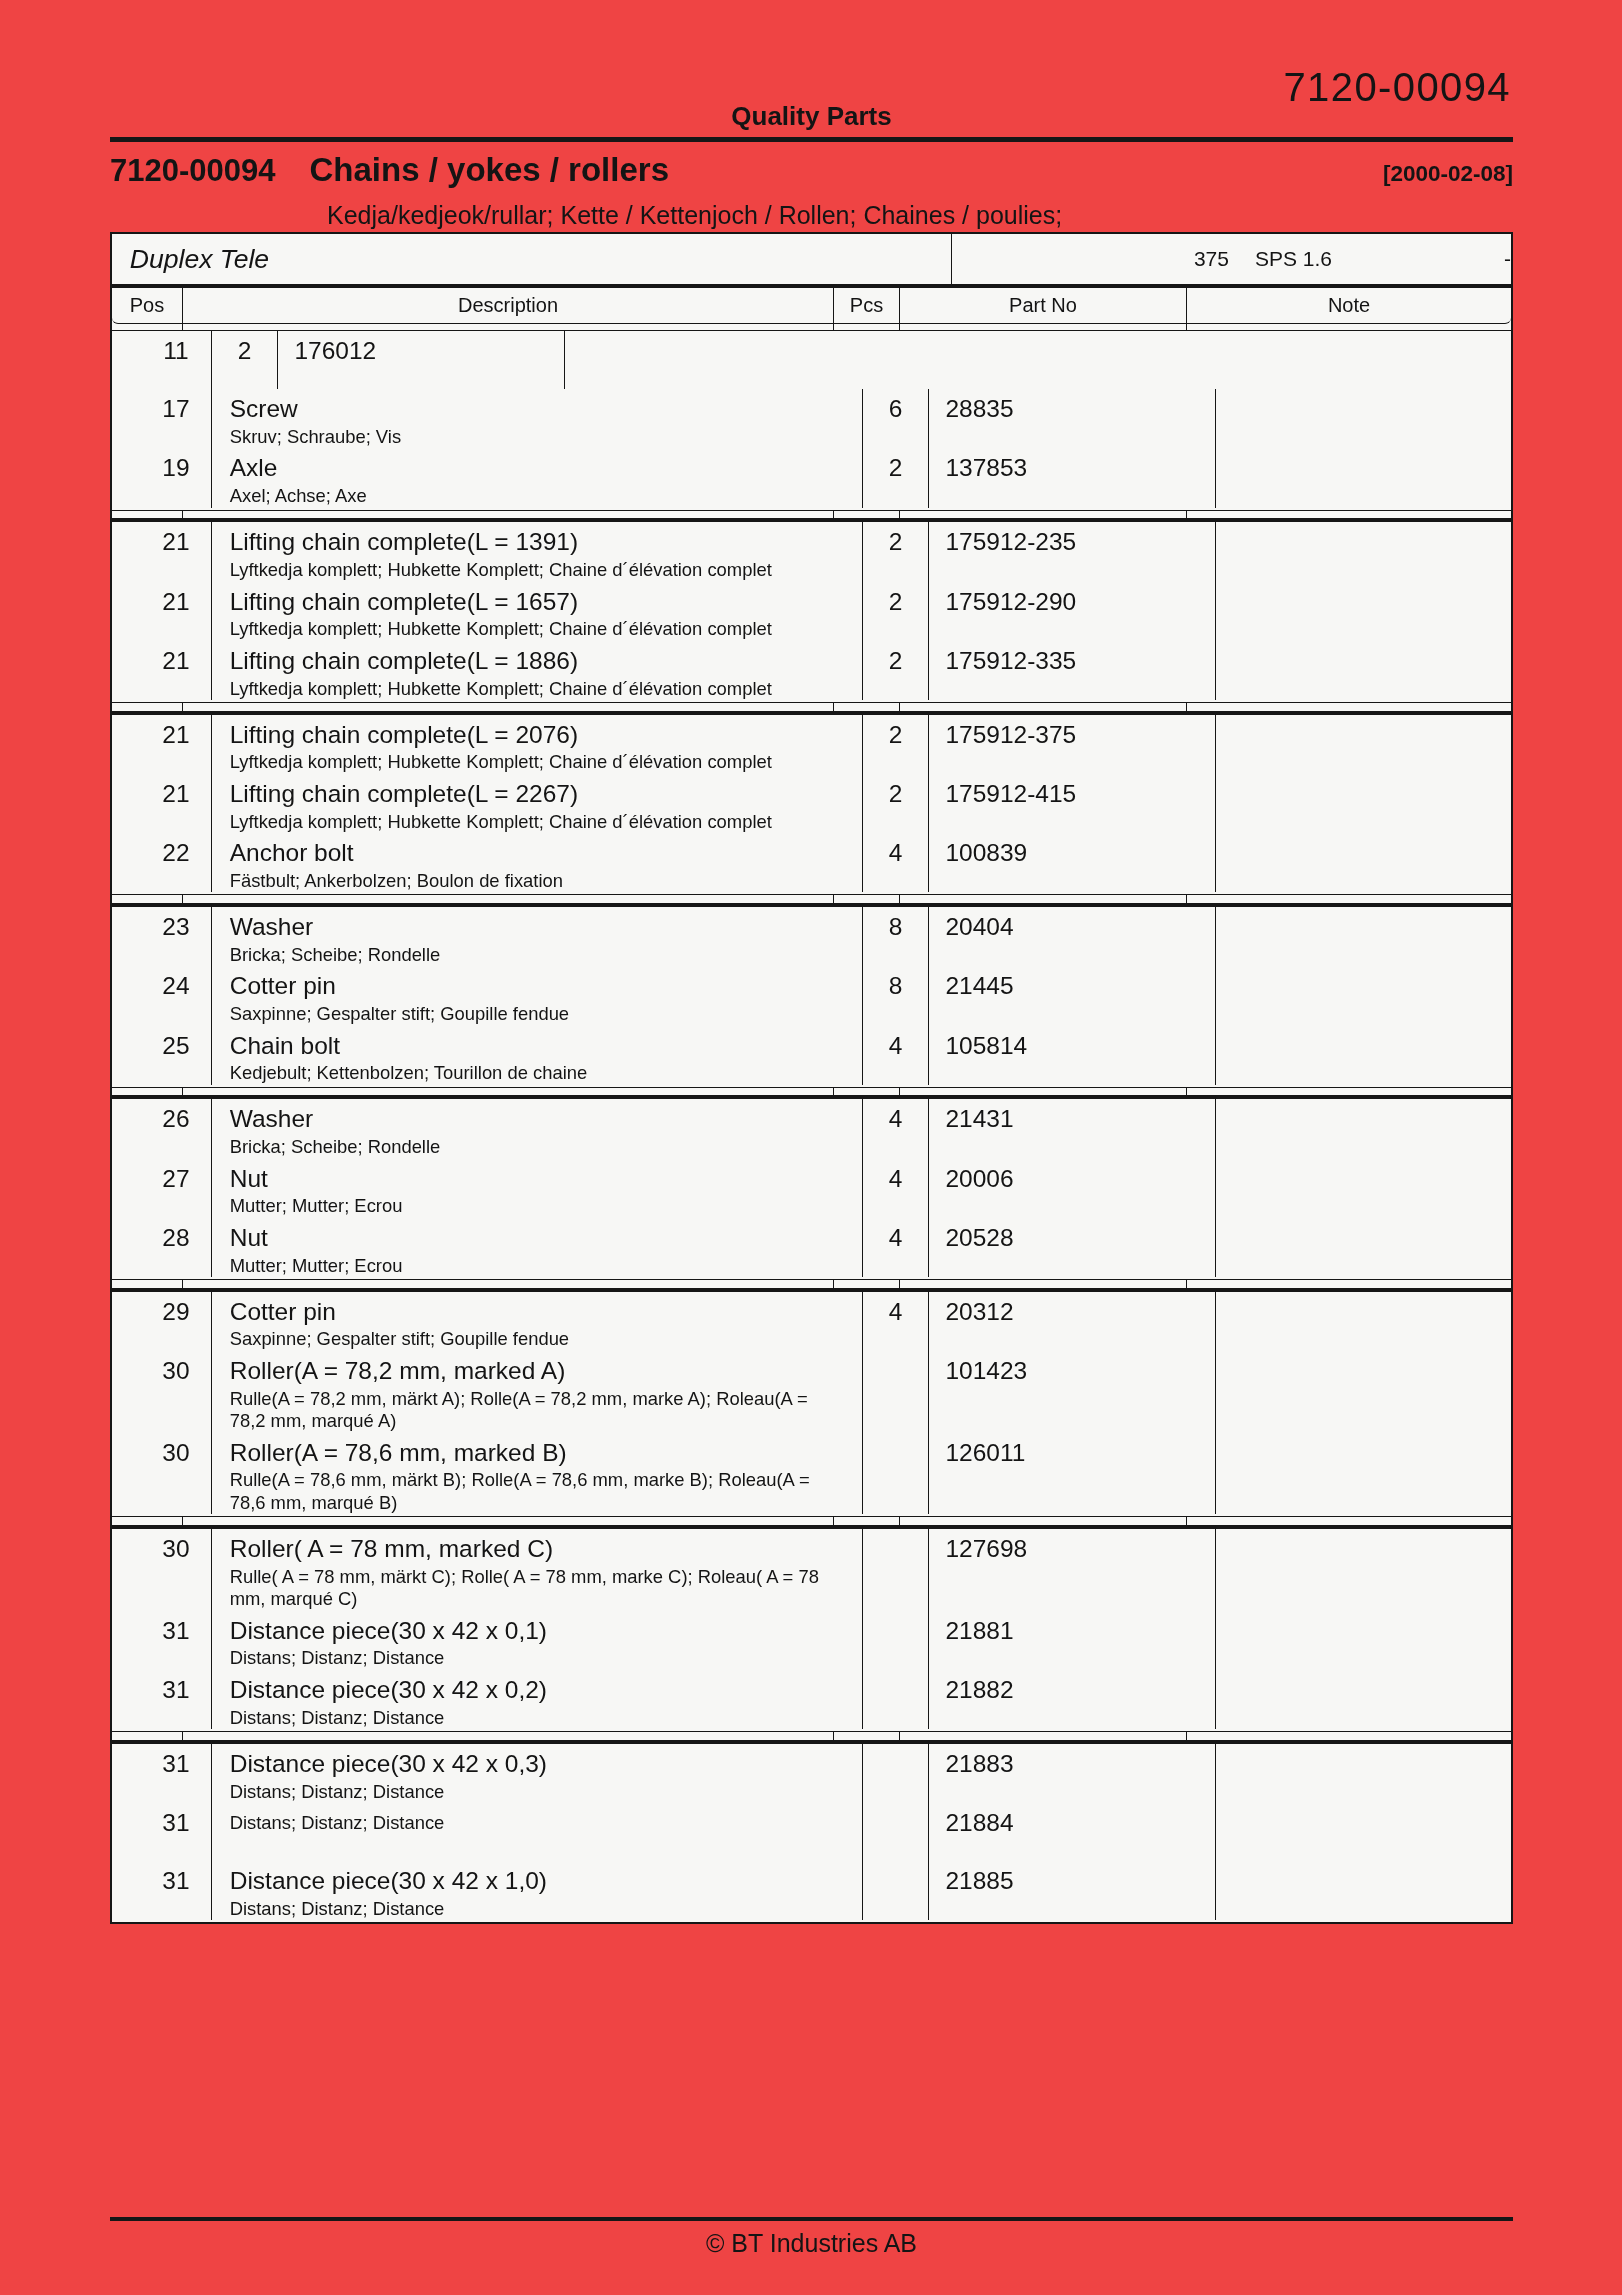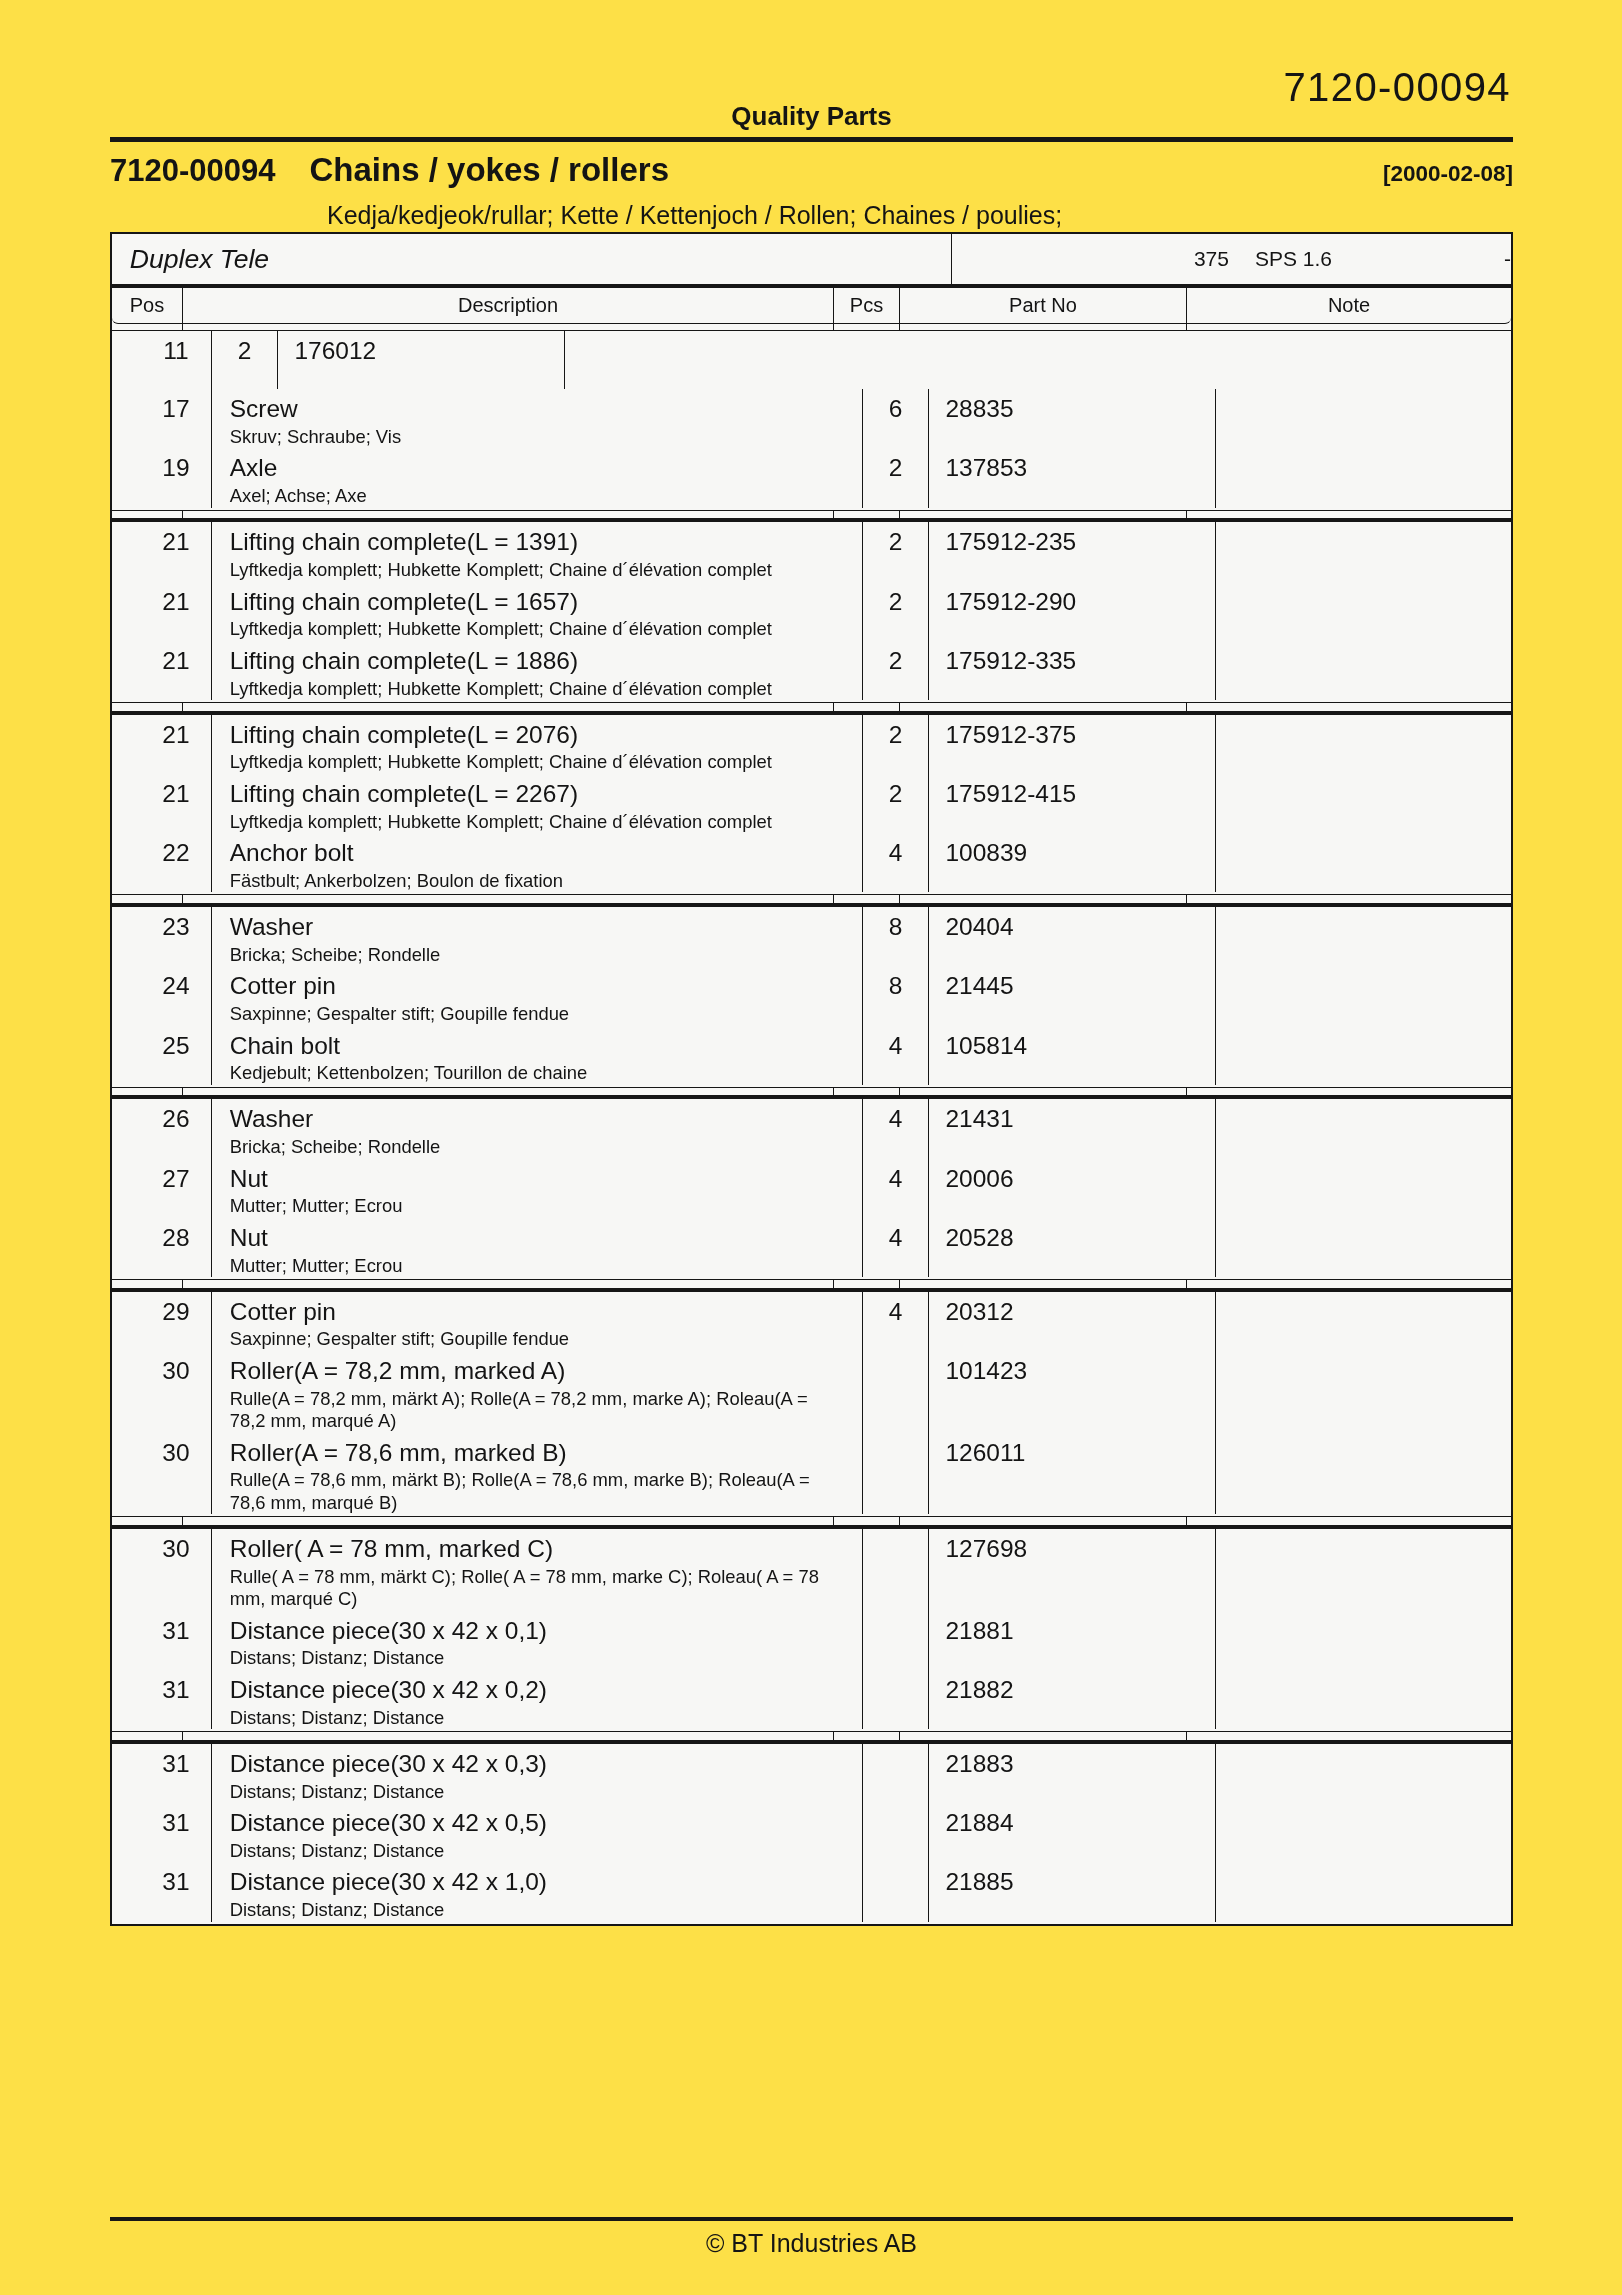--- a/index.html
+++ b/index.html
@@ -1,20 +1,20 @@
 <!DOCTYPE html>
 <html style="font-size:11px"><head>
 <meta charset="utf-8">
 <style>
   html,body{margin:0;padding:0;}
   body{background:#eceae7;}
   .page{
     position:relative;
     width:1622px;height:2295px;
-    background:#fde047;
+    background:#ef4444;
     font-family:"Liberation Sans", sans-serif;
     color:#141414;
     overflow:hidden;
   }
   
   .qp-label{
     position:absolute;top:101px;left:110px;width:1403px;
     text-align:center;font-weight:bold;font-size:26px;
   }
   .doc-no-top{
@@ -416,21 +416,20 @@
       <div class="desc-sub">Distans; Distanz; Distance</div>
     </div>
     <div class="c pcs"><span></span></div>
     <div class="c part"><span>21883</span></div>
     <div class="c note"></div>
   </div>
 
   <div class="row item">
     <div class="c pos"><span>31</span></div>
     <div class="c desc">
-      <div class="desc-main">Distance piece(30 x 42 x 0,5)</div>
       <div class="desc-sub">Distans; Distanz; Distance</div>
     </div>
     <div class="c pcs"><span></span></div>
     <div class="c part"><span>21884</span></div>
     <div class="c note"></div>
   </div>
 
   <div class="row item">
     <div class="c pos"><span>31</span></div>
     <div class="c desc">

